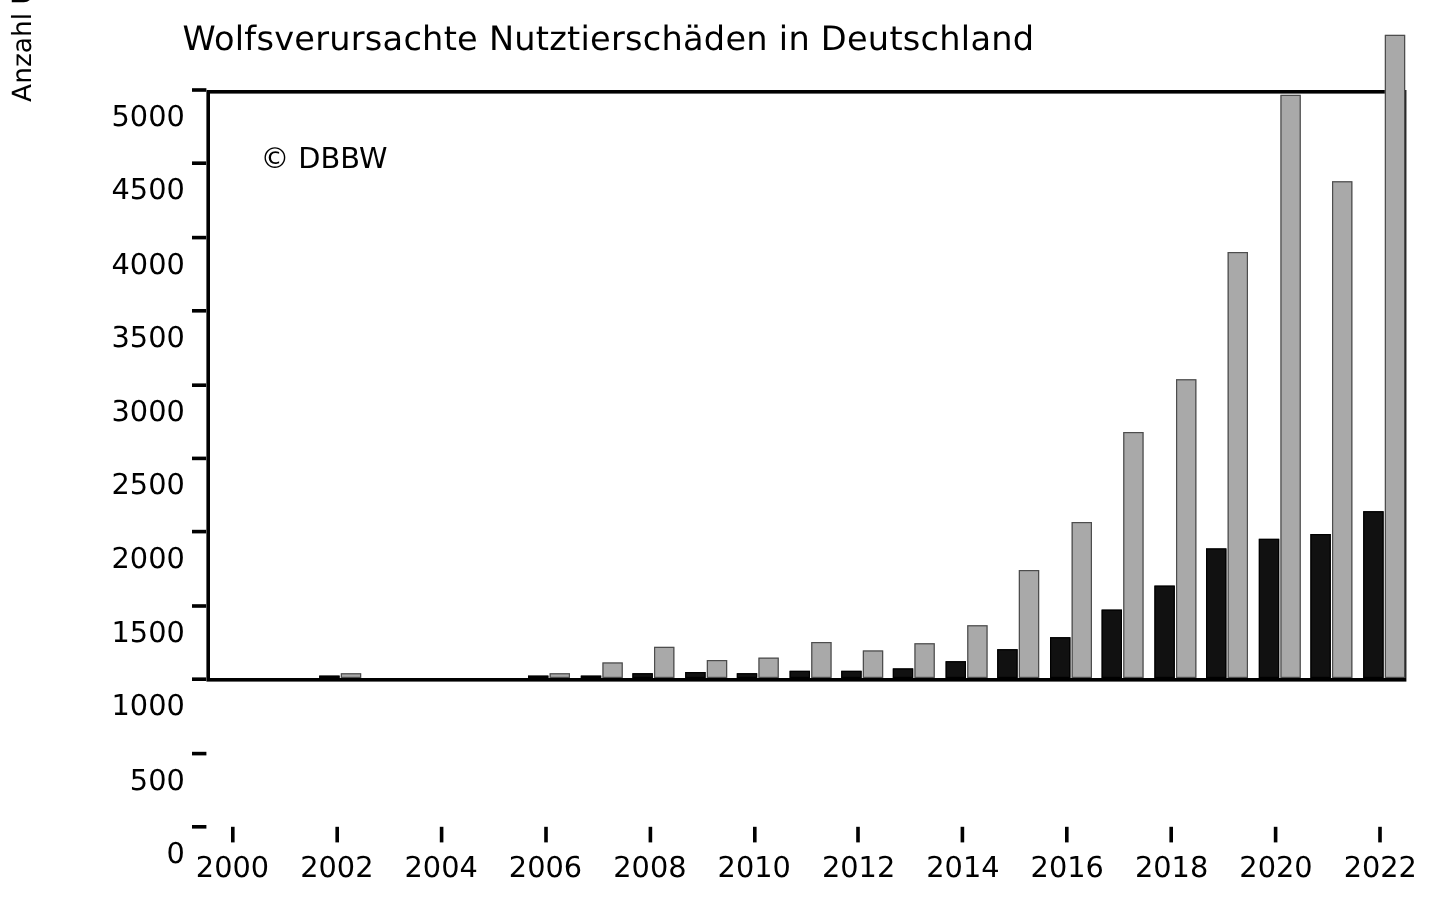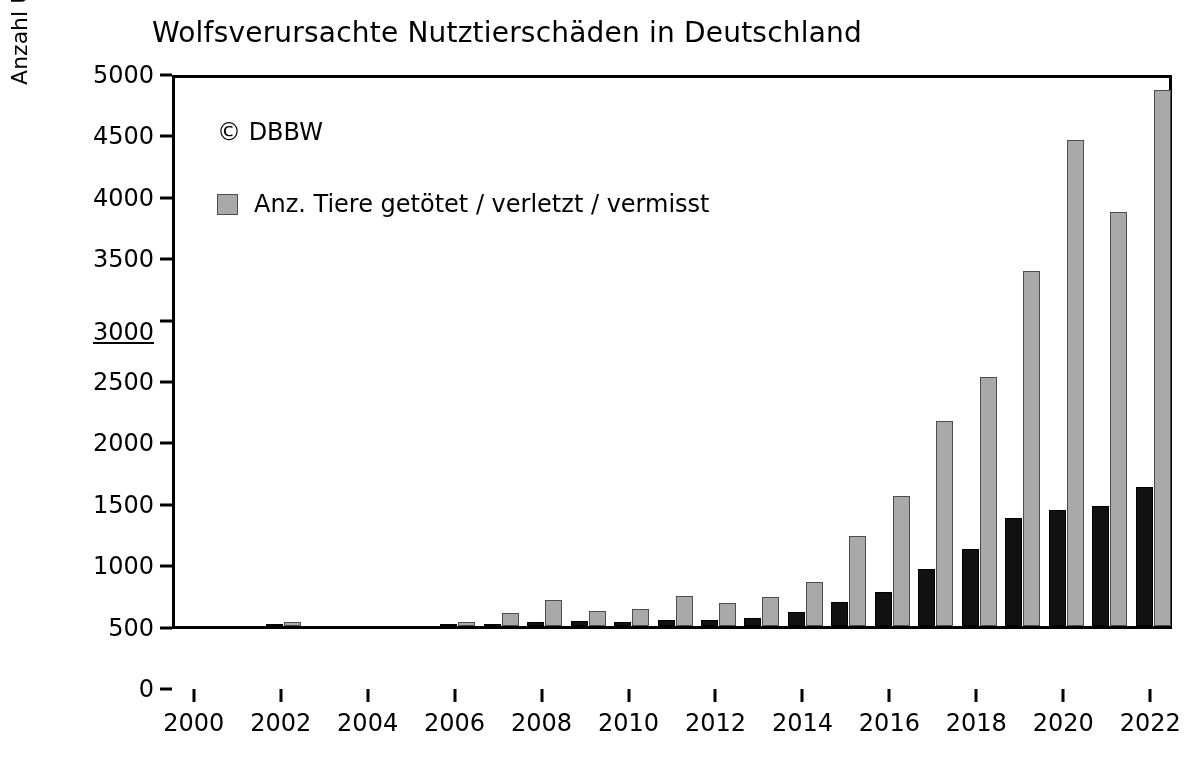--- a/index.html
+++ b/index.html
@@ -29,21 +29,21 @@
     font-size: 28px;
     font-weight: 400;
     letter-spacing: 0.2px;
   }
   
   .plot-frame {
     position: absolute;
     left: 172px;
     top: 75px;
     width: 1000px;
-    height: 554px;
+    height: 493px;
     border: 3px solid #000000;
     box-sizing: border-box;
     background: #ffffff;
   }
   .ylabel {
     position: absolute;
     left: -3px;
     top: 75px;
     width: 614px;
     height: 46px;
@@ -61,20 +61,21 @@
     width: 172px;
     height: 614px;
   }
   .y-tick-label {
     position: absolute;
     right: 18px;
     font-size: 24px;
     text-align: right;
     transform: translateY(-50%);
     white-space: nowrap;
+    margin-top: 22px;
   }
   .y-tick-mark {
     position: absolute;
     right: 0;
     width: 12px;
     height: 3px;
     background: #000;
     transform: translateY(-50%);
   }
   .x-ticks {
@@ -172,40 +173,36 @@
       <div class="y-tick-label" style="top: 552.6px;">500</div>
       <div class="y-tick-mark" style="top: 552.6px;"></div>
       <div class="y-tick-label" style="top: 491.2px;">1000</div>
       <div class="y-tick-mark" style="top: 491.2px;"></div>
       <div class="y-tick-label" style="top: 429.8px;">1500</div>
       <div class="y-tick-mark" style="top: 429.8px;"></div>
       <div class="y-tick-label" style="top: 368.4px;">2000</div>
       <div class="y-tick-mark" style="top: 368.4px;"></div>
       <div class="y-tick-label" style="top: 307px;">2500</div>
       <div class="y-tick-mark" style="top: 307px;"></div>
-      <div class="y-tick-label" style="top: 257px; text-decoration: underline;">3000</div>
+      <div class="y-tick-label" style="top: 246px;">3000</div>
       <div class="y-tick-mark" style="top: 245.6px;"></div>
       <div class="y-tick-label" style="top: 184.2px;">3500</div>
       <div class="y-tick-mark" style="top: 184.2px;"></div>
       <div class="y-tick-label" style="top: 122.8px;">4000</div>
       <div class="y-tick-mark" style="top: 122.8px;"></div>
       <div class="y-tick-label" style="top: 61.4px;">4500</div>
       <div class="y-tick-mark" style="top: 61.4px;"></div>
       <div class="y-tick-label" style="top: 0px;">5000</div>
       <div class="y-tick-mark" style="top: 0px;"></div>
     </div>
 
   <div class="plot-frame">
     <div class="copyright">© DBBW</div>
 
     <div class="legend">
-      <div class="legend-row">
-        <span class="legend-swatch animals"></span>
-        <span class="legend-label">Anz. Tiere getötet / verletzt / vermisst</span>
-      </div>
     </div>
 
     <div class="bars" id="bars">
         <div class="bar attacks" title="2002: 3" style="width: 17px; height: 1px; left: 91.1957px;"></div>
         <div class="bar animals" title="2002: 33" style="width: 17px; height: 4.0524px; left: 109.196px;"></div>
         <div class="bar attacks" title="2006: 3" style="width: 17px; height: 1px; left: 265.109px;"></div>
         <div class="bar animals" title="2006: 33" style="width: 17px; height: 4.0524px; left: 283.109px;"></div>
         <div class="bar attacks" title="2007: 18" style="width: 17px; height: 2.2104px; left: 308.587px;"></div>
         <div class="bar animals" title="2007: 102" style="width: 17px; height: 12.5256px; left: 326.587px;"></div>
         <div class="bar attacks" title="2008: 33" style="width: 17px; height: 4.0524px; left: 352.065px;"></div>

